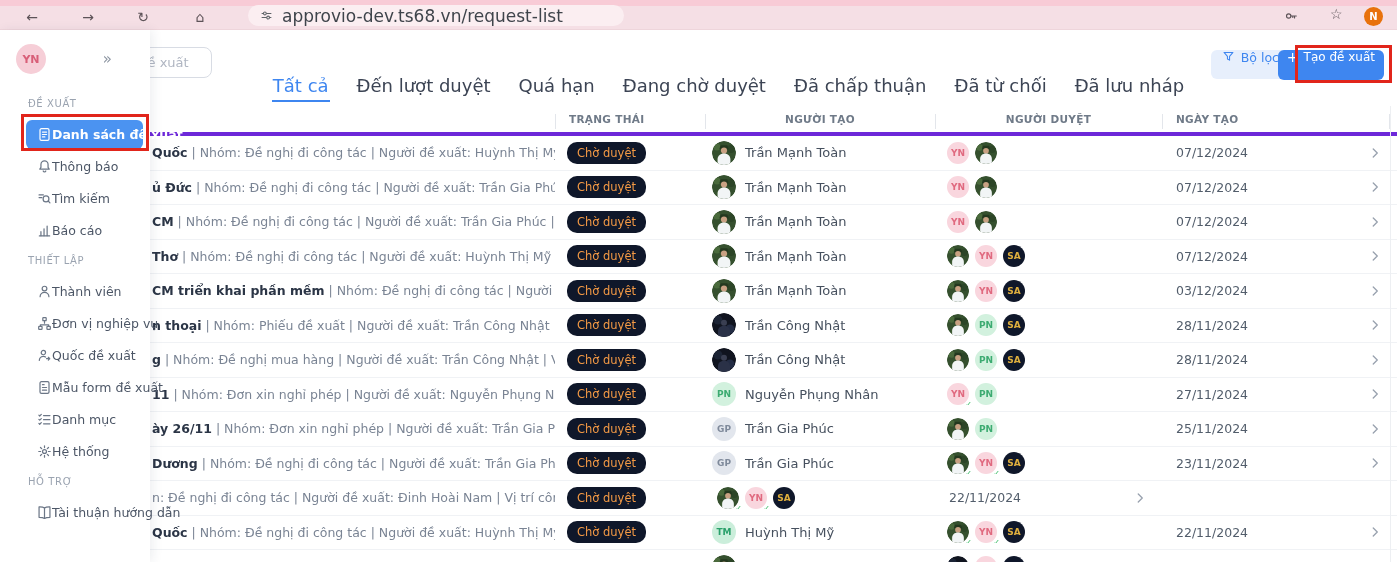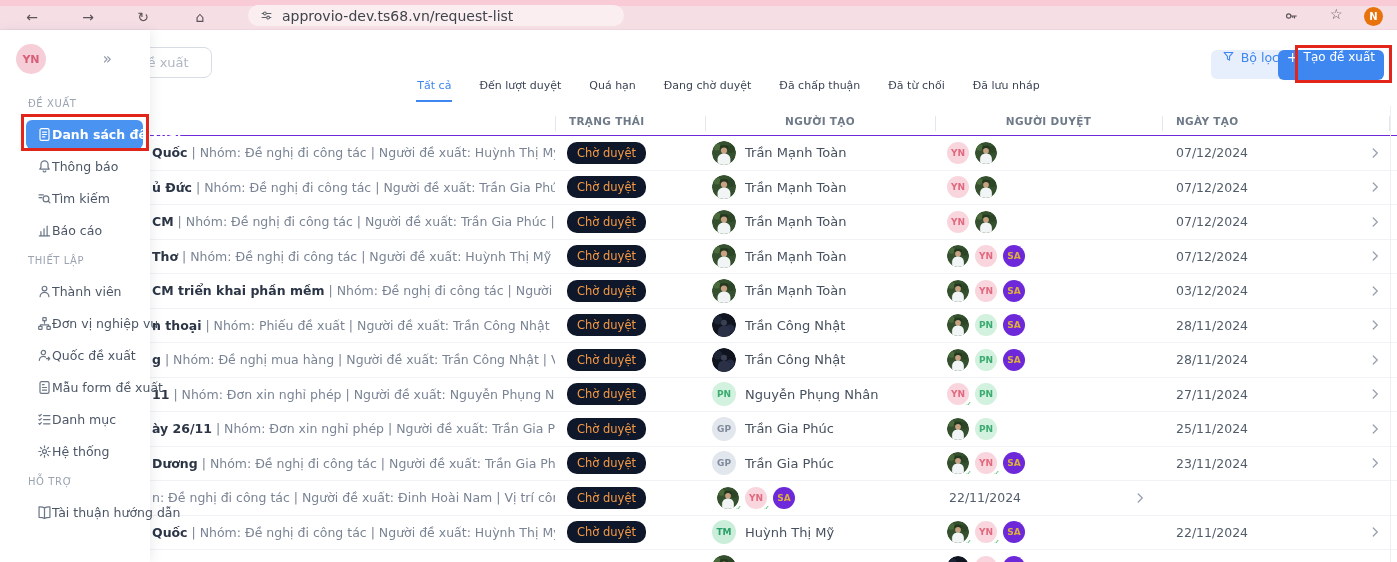--- a/index.html
+++ b/index.html
@@ -7,48 +7,48 @@
   font-family:"DejaVu Sans","Liberation Sans",sans-serif;-webkit-font-smoothing:antialiased}
 body{position:relative}
 
 
 .chrome{position:absolute;top:0;left:0;right:0;height:30px;background:#f5dfe5;border-bottom:1px solid #eed5db;z-index:10}
 .chrome::before{content:'';position:absolute;top:0;left:0;right:0;height:6px;background:#f8cbd6}
 .nav-ico{position:absolute;top:7px;width:22px;height:20px;line-height:20px;text-align:center;font-size:14px;color:#5d5358;cursor:pointer}
 .urlbar{position:absolute;left:248px;top:5px;width:376px;height:21px;border-radius:11px;background:#fbeef1;display:flex;align-items:center;gap:9px;padding:0 12px;cursor:text}
 .site-ico{display:flex;width:13px;height:13px;color:#5f6368;flex:none}
 .site-ico svg{width:100%;height:100%}
-.url-text{font-size:14px;color:#3f444b;white-space:nowrap}
+.url-text{font-size:17px;color:#3f444b;white-space:nowrap}
 .key-ico{position:absolute;left:1284px;top:8px;width:15px;height:14px;color:#5d5358;cursor:pointer}
 .key-ico svg{width:100%;height:100%}
 .star-ico{position:absolute;left:1330px;top:6px;font-size:14px;color:#5d5358;cursor:pointer}
 .profile-badge{position:absolute;left:1364px;top:7px;width:19px;height:19px;border-radius:50%;background:#e8720c;color:#fff;
   font-size:10px;font-weight:700;display:flex;align-items:center;justify-content:center;cursor:pointer}
 
 
 .search{position:absolute;left:62px;top:47px;width:150px;height:31px;border:1px solid #d8dce4;border-radius:8px;
   padding:0 12px;font-size:13px;color:#6b7380;background:#fff;z-index:5;font-family:inherit}
 .search::placeholder{color:#b0b6c2}
 .btn{display:flex;align-items:flex-start;border:none;border-radius:6px;cursor:pointer;font-family:inherit}
 .btn-filter{position:absolute;top:50px;right:107px;height:29px;padding:0 11px;gap:6px;background:#e7effc;color:#3e86f0;font-size:12.5px}
 .btn-filter .f-ico{display:flex;width:13px;height:13px}
 .btn-filter svg{width:100%;height:100%}
 .btn-create{position:absolute;top:50px;right:13px;height:30px;padding:0 9px;gap:5px;background:#3e86f0;color:#fff;font-size:12px;font-weight:500;z-index:6}
 .btn-create .plus{font-size:14px;font-weight:400;line-height:1}
 
 
 .tabs{position:absolute;left:150px;right:0;top:74px;height:28px;display:flex;justify-content:center;gap:26px;padding-right:90px;background:#fff}
-.tab{font-size:11px;color:#3c4454;line-height:24px;cursor:pointer;white-space:nowrap;padding:0 1px}
+.tab{font-size:18px;color:#3c4454;line-height:24px;cursor:pointer;white-space:nowrap;padding:0 1px}
 .tab.active{color:#3e86f0;font-weight:500;border-bottom:2.5px solid #3e86f0}
 
 
 .table{position:absolute;top:106px;left:150px;right:0;bottom:0;overflow:hidden;background:#fff}
 .table::after{content:'';position:absolute;right:6px;top:0;bottom:0;width:1px;background:#edeff2}
 .thead,.trow{display:grid;grid-template-columns:405px 150px 230px 227px 1fr;align-items:center}
-.thead{height:30px;border-bottom:1px solid #6d28d9}
+.thead{height:30px;border-bottom:4px solid #6d28d9}
 .th{position:relative;font-size:10.5px;font-weight:700;color:#6f7a88;letter-spacing:.3px;white-space:nowrap}
 .t-status,.t-date{padding-left:14px}
 .t-creator,.t-approver{text-align:center}
 .t-status::before,.t-creator::before,.t-approver::before,.t-date::before{content:'';position:absolute;left:0;top:1px;height:15px;width:1px;background:#e3e6eb}
 .t-date::after{content:'';position:absolute;right:7px;top:1px;height:15px;width:1px;background:#e3e6eb}
 .tbody{display:block}
 .trow{height:34.5px;border-bottom:1px solid #f0f2f5;cursor:pointer;background:#fff}
 .cell{overflow:hidden;white-space:nowrap}
 .c-title{padding-left:2px;font-size:12.5px;color:#7a8494}
 .c-title b{color:#2b3546;font-weight:700}
@@ -63,21 +63,21 @@
 .chev{display:flex;width:14px;height:14px;color:#98a1ae;cursor:pointer}
 .chev svg{width:100%;height:100%}
 
 
 .av{position:relative;display:inline-flex;align-items:center;justify-content:center;border-radius:50%;
   font-size:9px;font-weight:700;flex:none}
 .av-md{width:24px;height:24px}
 .av-sm{width:22px;height:22px}
 .av svg{width:100%;height:100%;border-radius:50%;display:block}
 .pal-pink{background:#f9d6de;color:#e0697f}
-.pal-yellow{background:#6d28d9;color:#ddae3e}
+.pal-yellow{background:#0f172a;color:#ddae3e}
 .pal-green{background:#d2f1de;color:#3cab71}
 .pal-gray{background:#e2e6ed;color:#7f8a9b}
 .pal-mint{background:#d8f3e2;color:#4fae7c}
 .pal-teal{background:#cbeedb;color:#2aa06b}
 .check{position:absolute;right:-3px;bottom:-4px;font-size:8px;font-style:normal;font-weight:700;color:#27b457;
   text-shadow:0 0 2px #fff,0 0 2px #fff,0 0 2px #fff}
 
 
 .sidebar{position:absolute;left:0;top:30px;bottom:0;width:150px;background:#fff;z-index:20;box-shadow:3px 0 10px rgba(40,50,80,.08)}
 .sb-top{display:flex;align-items:center;justify-content:space-between;padding:14px 14px 0 16px}

